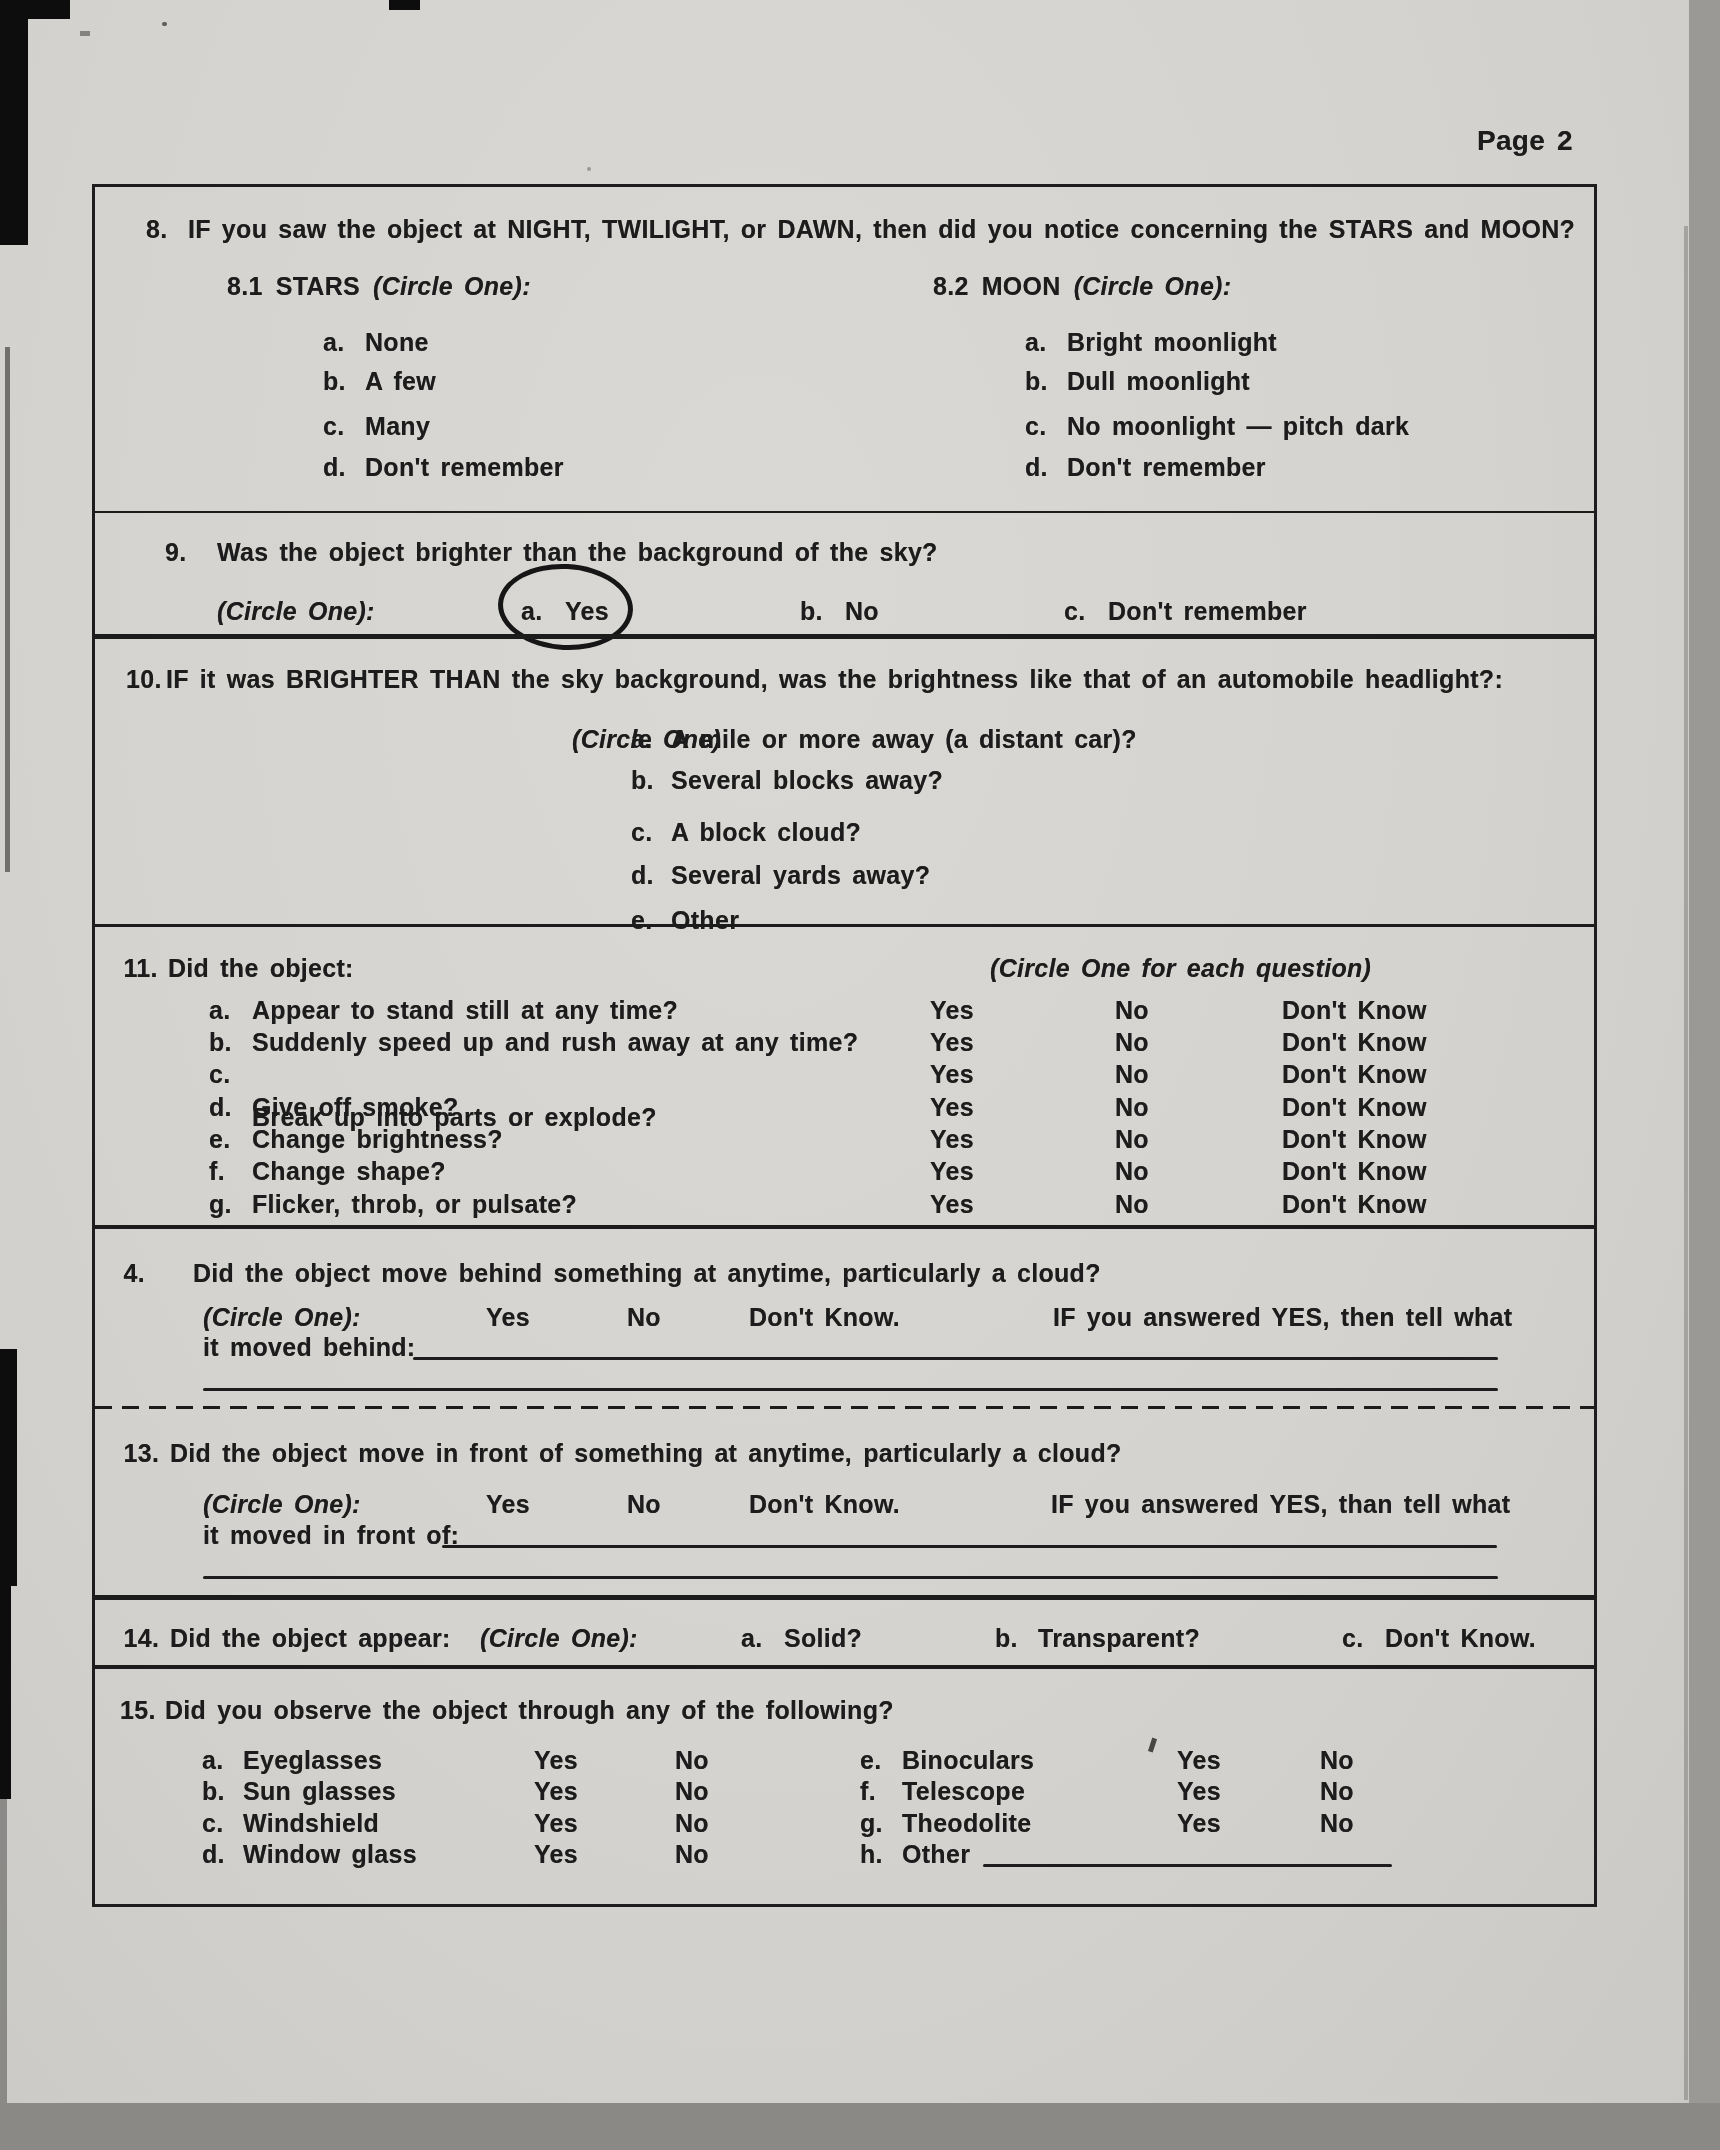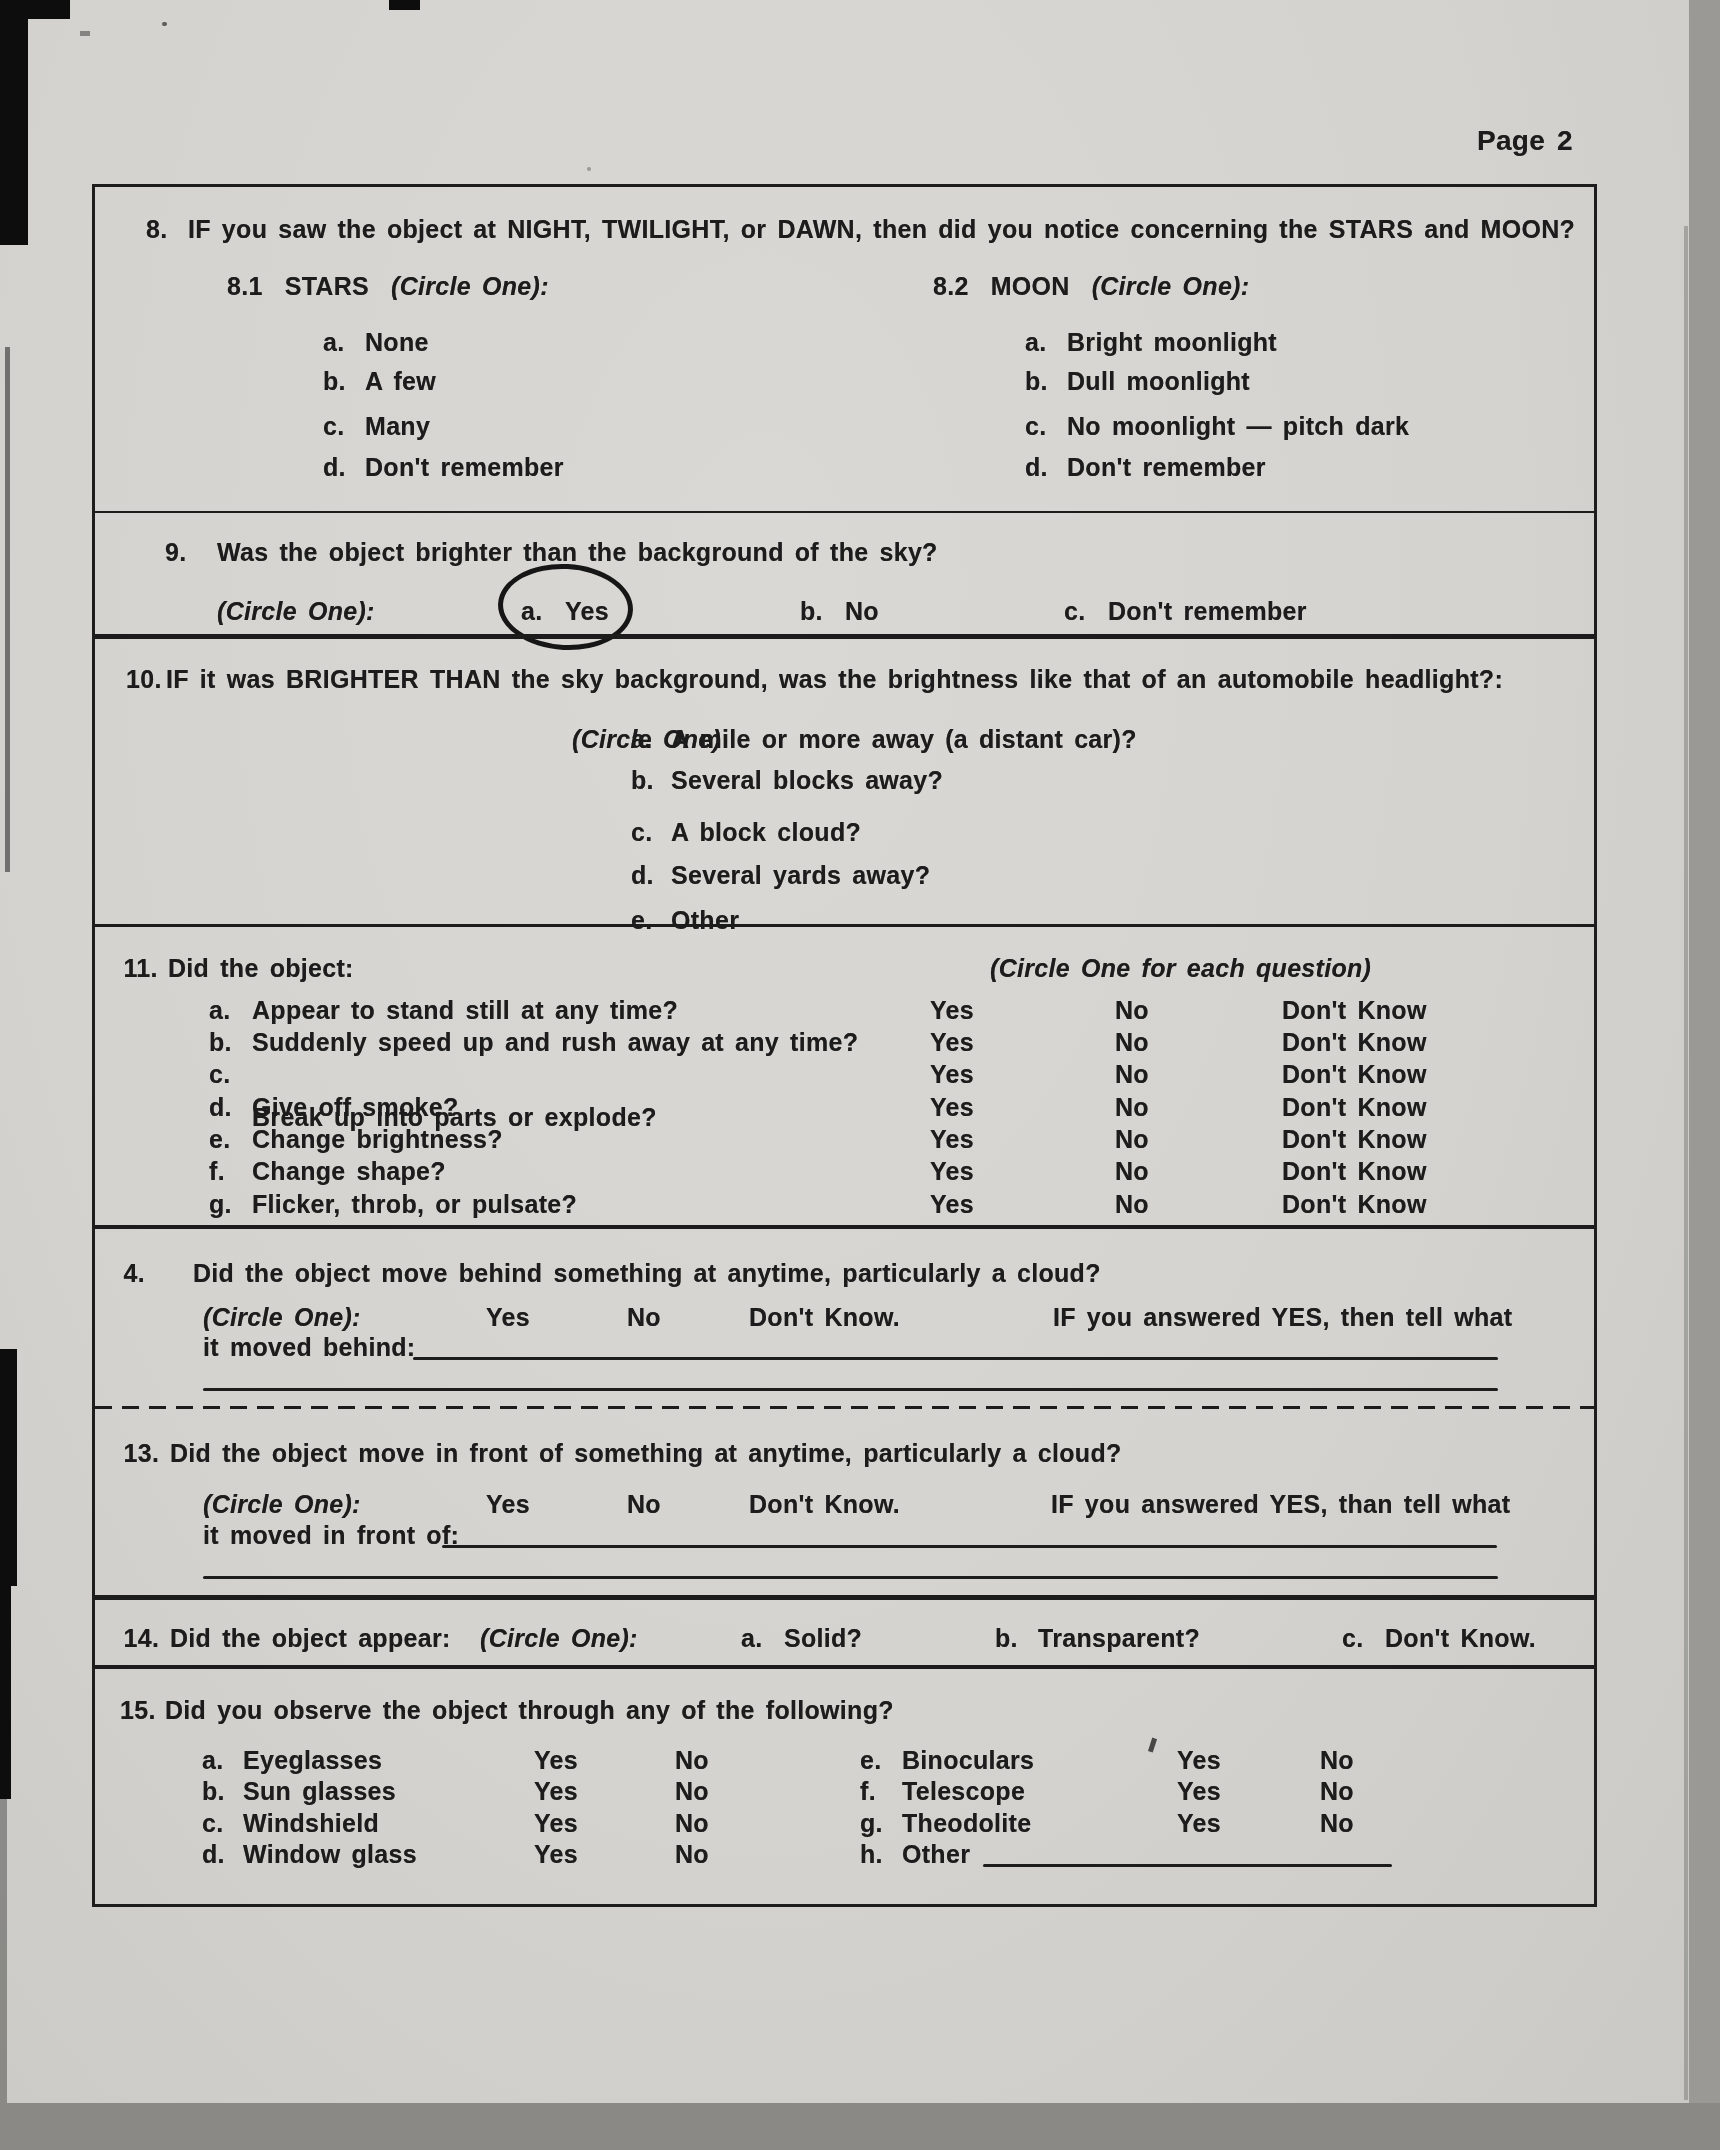--- a/index.html
+++ b/index.html
@@ -13,21 +13,21 @@
     position:absolute;left:0;top:0;width:1691px;height:2103px;
     background:radial-gradient(ellipse at 45% 28%, #d9d8d4 0%, #d4d3cf 55%, #cac9c5 100%);
   }
   .txt{
     position:absolute;
     font-weight:700;font-size:25px;line-height:1.12;color:#1c1c1c;
     white-space:nowrap;letter-spacing:0.3px;word-spacing:3.8px;
     text-shadow:0 0 0.6px rgba(25,25,25,.55);
   }
   .it{font-style:italic;}
-  .grp{position:absolute;display:flex;gap:22px;}
+  .grp{position:absolute;display:flex;gap:13px;}
   .grp span{position:static;}
   .form-box{
     position:absolute;left:92px;top:184px;width:1505px;height:1723px;
     border:3.2px solid #1d1d1d;box-sizing:border-box;
   }
   .hline{position:absolute;left:0;width:100%;background:#1c1c1c;}
   .dashedline{
     position:absolute;left:0;width:100%;height:3.2px;
     background:repeating-linear-gradient(90deg,#1c1c1c 0 17px,transparent 17px 27px);
   }

